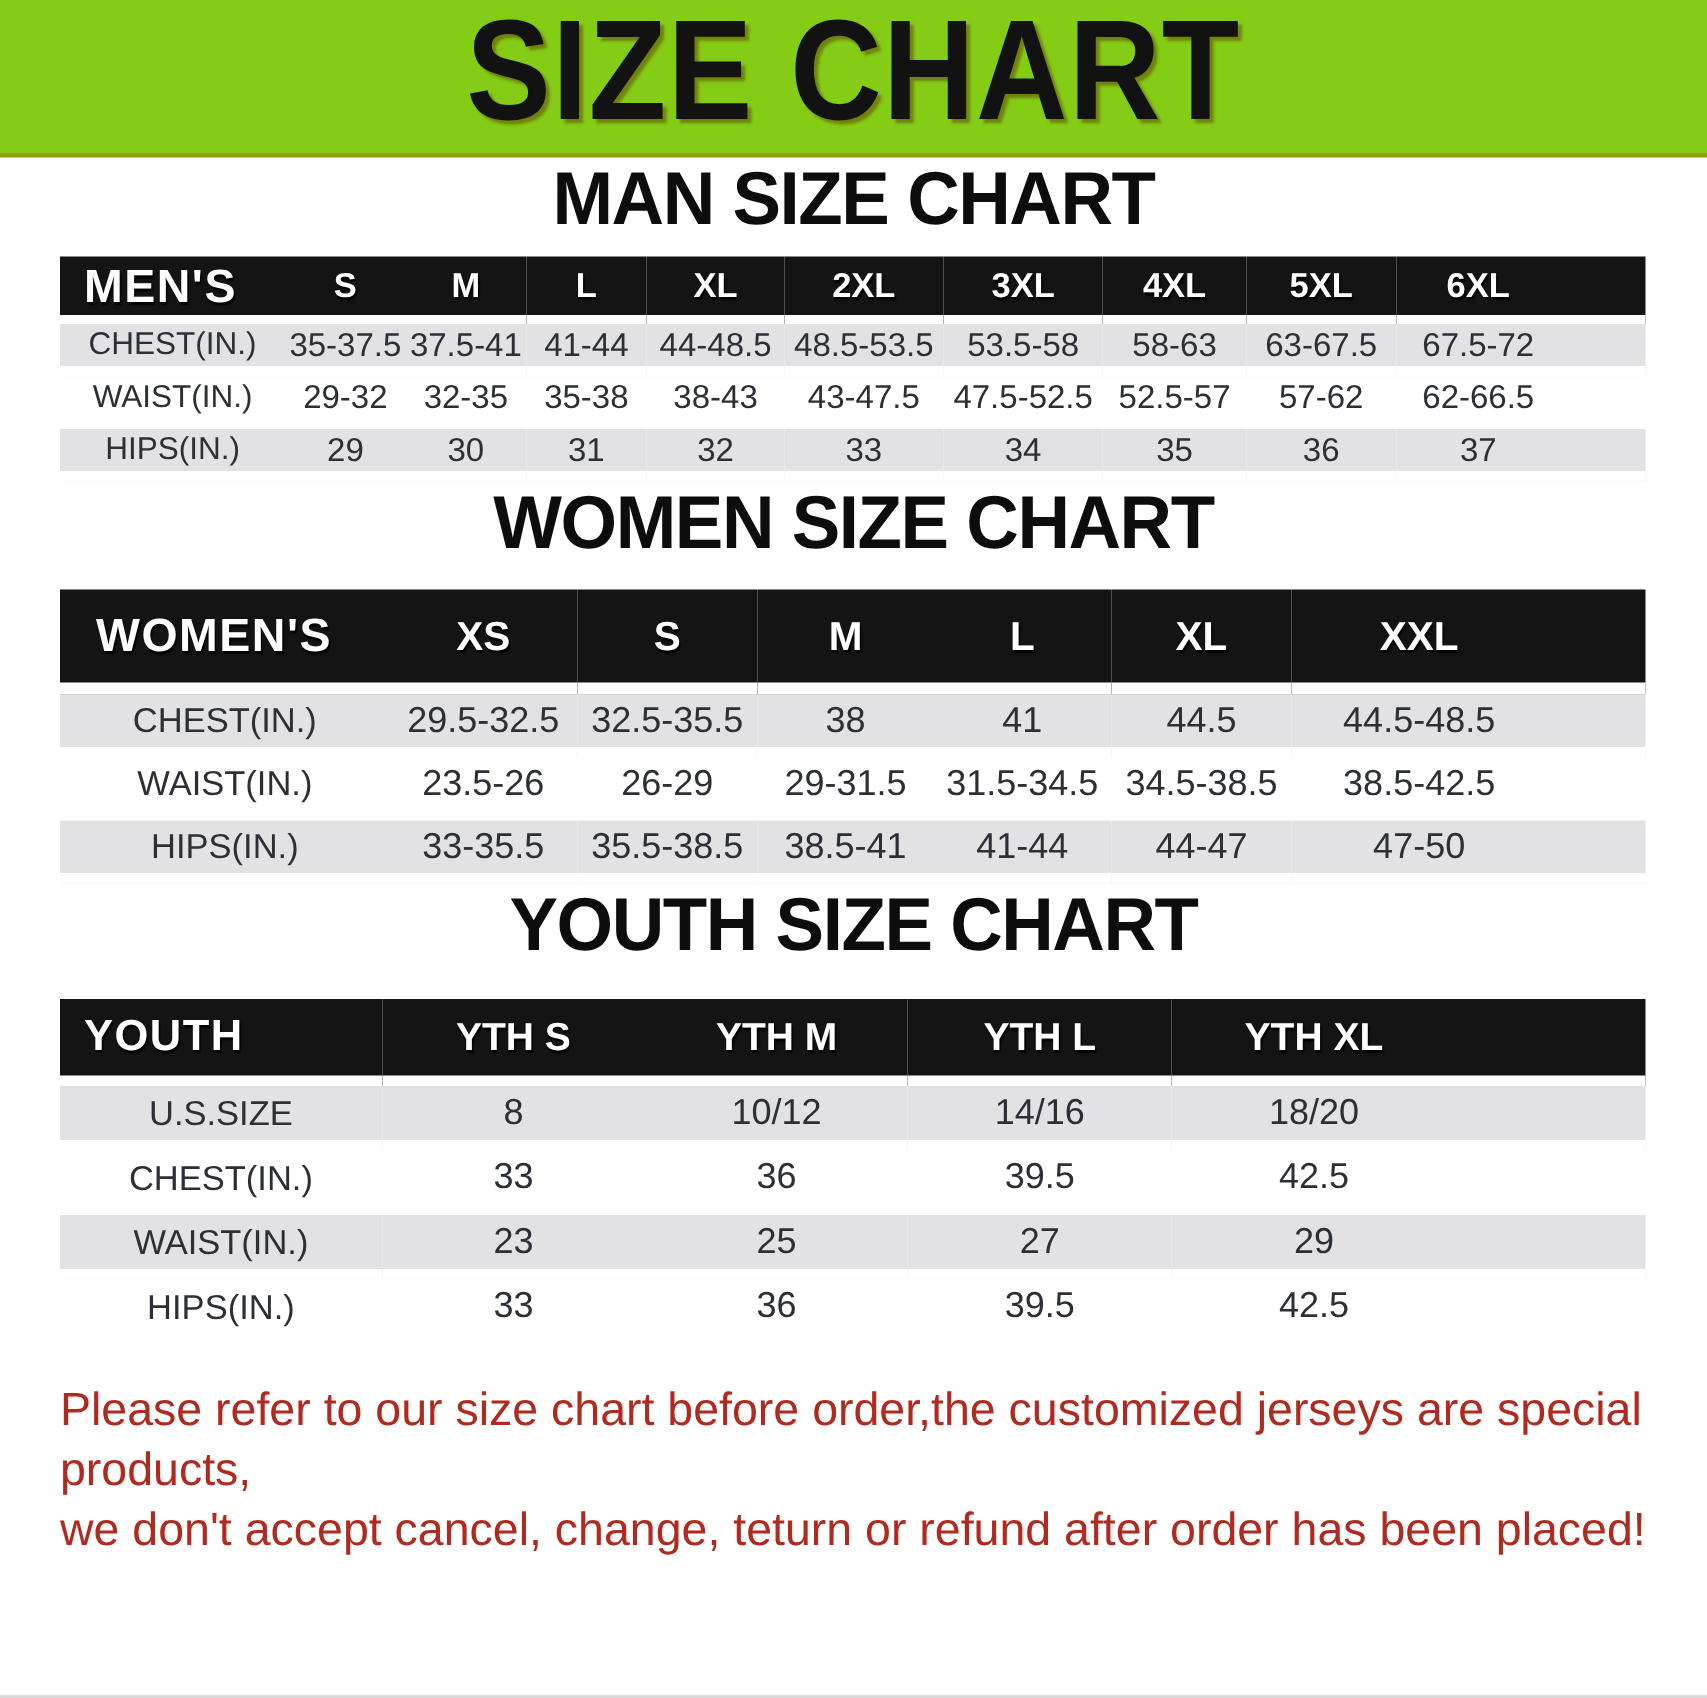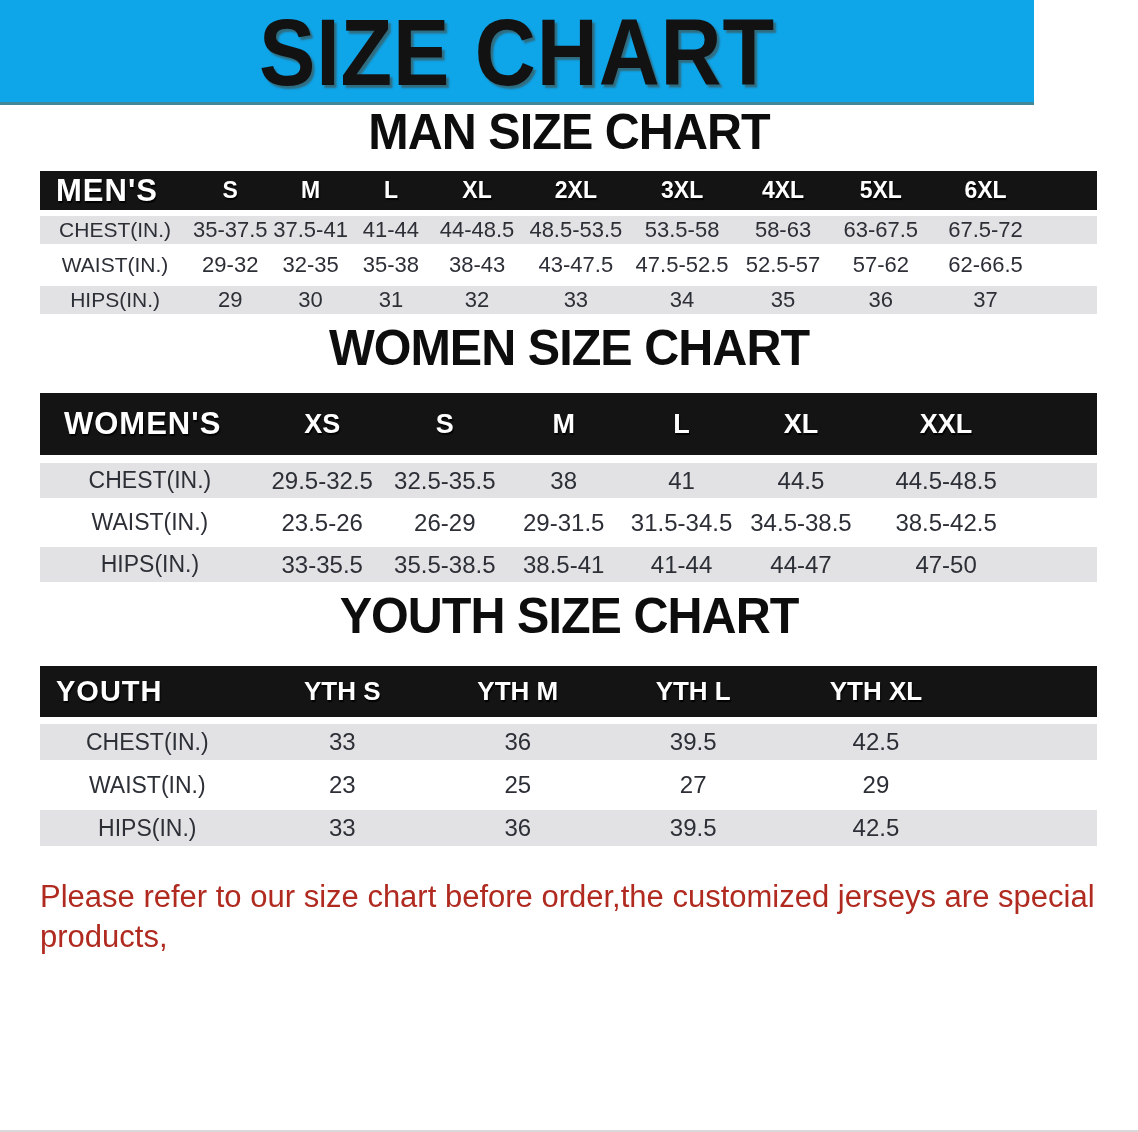--- a/index.html
+++ b/index.html
@@ -3,22 +3,22 @@
 <meta charset="utf-8">
 <style>
   html,body{margin:0;padding:0;background:#ffffff;}
   body{
     width:1138px;height:1132px;position:relative;overflow:hidden;
     font-family:"Liberation Sans", sans-serif;
     -webkit-font-smoothing:antialiased;
   }
   
   .banner{
-    width:1034px;height:105px;background:#0ea5e9;
-    display:flex;align-items:center;justify-content:center;
+    width:1138px;height:105px;background:#84cc16;
+    display:flex;justify-content:center;
     box-shadow:inset 0 -3px 0 rgba(160,80,0,.35);
   }
   .banner h1{
     margin:0;font-size:95px;line-height:95px;font-weight:700;color:#121212;
     transform:scaleX(.89);letter-spacing:1px;white-space:nowrap;
     text-shadow:3px 3px 2px rgba(90,40,0,.45);
   }
   
   h2.section-heading{
     margin:0;text-align:center;color:#0d0d0d;
@@ -210,20 +210,27 @@
         <tr>
           <th>YOUTH</th>
           <th>YTH S</th>
           <th>YTH M</th>
           <th>YTH L</th>
           <th>YTH XL</th>
         </tr>
       </thead>
       <tbody>
         <tr>
+          <td>U.S.SIZE</td>
+          <td>8</td>
+          <td>10/12</td>
+          <td>14/16</td>
+          <td>18/20</td>
+        </tr>
+        <tr>
           <td>CHEST(IN.)</td>
           <td>33</td>
           <td>36</td>
           <td>39.5</td>
           <td>42.5</td>
         </tr>
         <tr>
           <td>WAIST(IN.)</td>
           <td>23</td>
           <td>25</td>
@@ -236,15 +243,16 @@
           <td>36</td>
           <td>39.5</td>
           <td>42.5</td>
         </tr>
       </tbody>
     </table>
 </section>
 
 <footer class="disclaimer">
   <p>Please refer to our size chart before order,the customized jerseys are special products,</p>
+  <p>we don't accept cancel, change, teturn or refund after order has been placed!</p>
 </footer>
 
 <div class="bottom-line"></div>
 
 </body></html>

